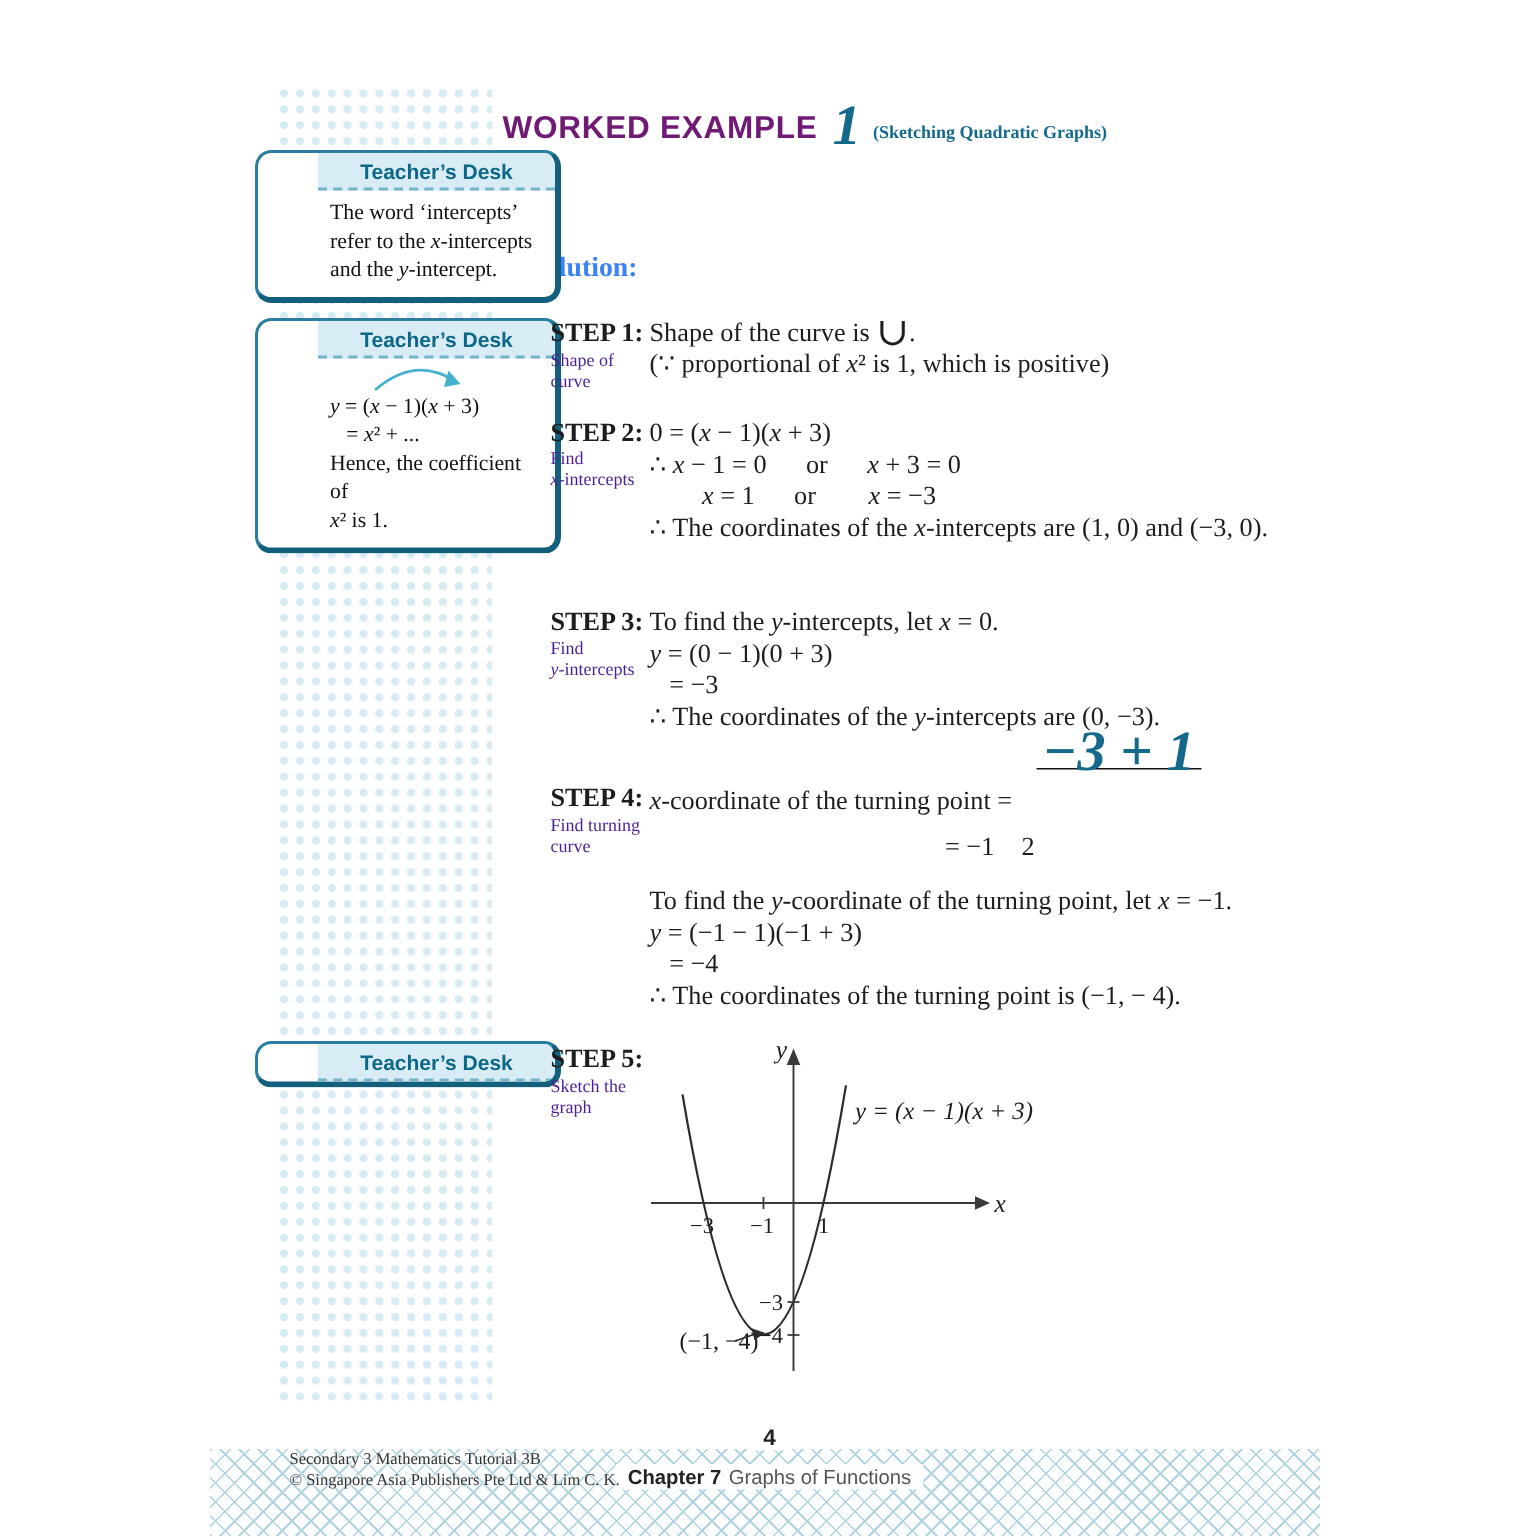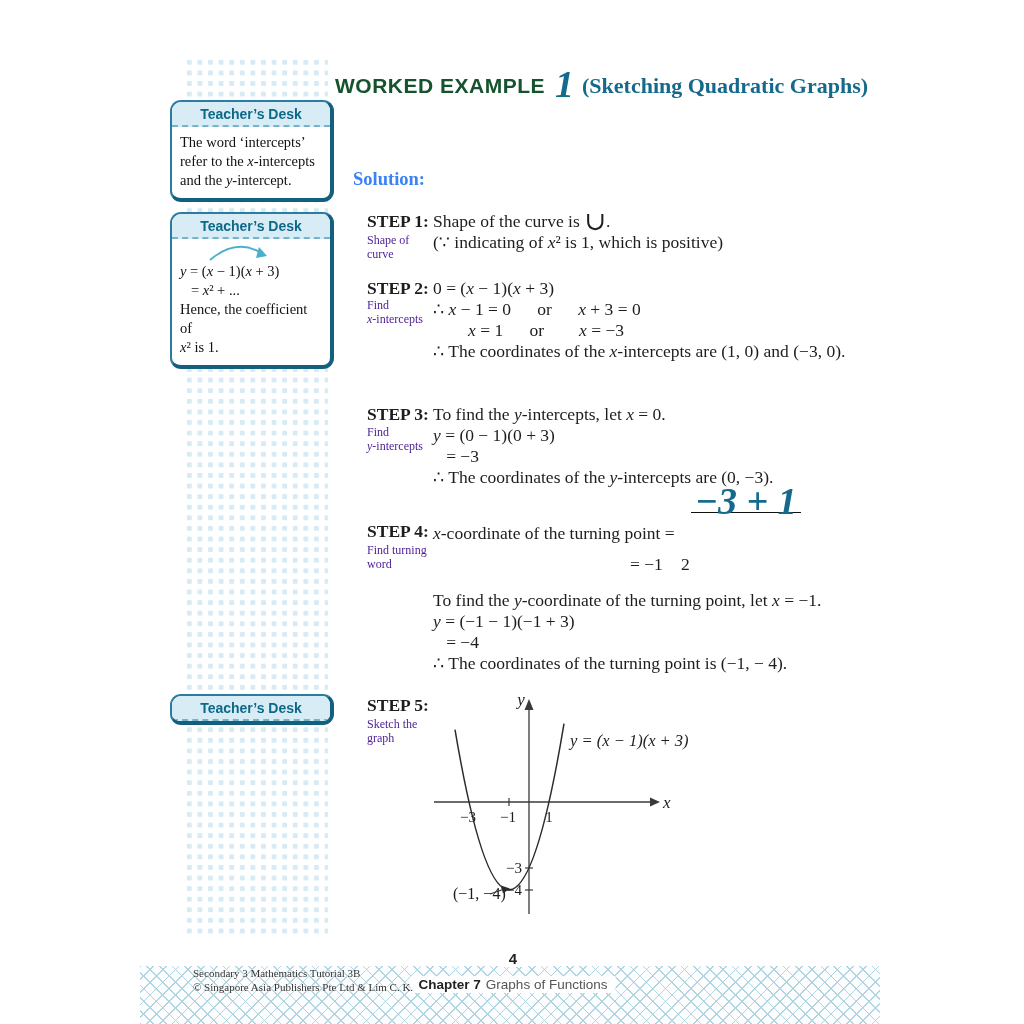--- a/index.html
+++ b/index.html
@@ -8,33 +8,33 @@
   .it{font-style:italic;}
 
   
   .dots{position:absolute;left:184px;top:57px;width:144px;height:880px;
         background-image:radial-gradient(circle,#d7ebf4 2.7px,rgba(255,255,255,0) 2.9px);
         background-size:10.6px 10.6px;}
 
   
   .hdr{position:absolute;left:335px;top:62px;white-space:nowrap;}
   .kicker{font-family:"Liberation Sans","DejaVu Sans",sans-serif;font-weight:bold;
-          font-size:21px;color:#14532d;letter-spacing:.5px;}
+          font-size:21px;color:#701a75;letter-spacing:.5px;}
   .num{font-size:38px;font-weight:bold;font-style:italic;color:#156a8c;
        font-family:"Liberation Serif",serif;margin:0 8px 0 10px;vertical-align:-4px;}
-  .subtitle{font-weight:bold;font-size:22px;color:#156a8c;}
+  .subtitle{font-weight:bold;font-size:12px;color:#156a8c;}
 
   .problem{position:absolute;left:335px;top:103px;width:500px;margin:0;
            font-size:17.5px;line-height:22px;text-align:justify;color:#2c3c5c;}
   .solution{position:absolute;left:353px;top:169px;font-weight:bold;font-size:18.5px;color:#3b82f6;}
 
   
   .desk{position:absolute;left:170px;width:158px;background:#ffffff;
         border:2px solid #2a7da0;border-right-width:4px;border-bottom-width:4px;
-        border-right-color:#135f7e;border-bottom-color:#135f7e;border-radius:11px;overflow:hidden;}
+        border-right-color:#135f7e;border-bottom-color:#135f7e;border-radius:11px;overflow:hidden;padding-left:40px;}
   .desk-head{background:#d8ecf5;text-align:center;padding:4px 0 3px;
              border-bottom:2px dashed #74b4ca;
              font-family:"Liberation Sans","DejaVu Sans",sans-serif;
              font-weight:bold;font-size:14px;color:#0d6888;}
   .desk-body{padding:6px 8px 8px;font-size:14.5px;line-height:19px;color:#111;}
   .desk-eq{white-space:pre;}
   .arrow-wrap{height:17px;margin-left:27px;}
 
   
   .step{position:absolute;left:367px;}
@@ -105,21 +105,21 @@
 
   <div class="desk" style="top:694px;">
     <div class="desk-head">Teacher’s Desk</div>
   </div>
 
   <div class="step" style="top:211px;">
     <div class="step-label">STEP 1:</div>
     <div class="step-sub" style="top:22px;">Shape of curve</div>
     <div class="step-content">
       <div class="ln"><span>Shape of the curve is </span><span class="cup">∪</span><span>.</span></div>
-      <div class="ln"><span>(∵ indicating of </span><span class="it">x</span><span>² is 1, which is positive)</span></div>
+      <div class="ln"><span>(∵ proportional of </span><span class="it">x</span><span>² is 1, which is positive)</span></div>
     </div>
   </div>
 
   <div class="step" style="top:278px;">
     <div class="step-label">STEP 2:</div>
     <div class="step-sub" style="top:20px;">
       <div>Find</div>
         <div><span class="it">x</span><span>-intercepts</span></div>
     </div>
     <div class="step-content">
@@ -141,21 +141,21 @@
       <div class="ln"><span class="it">y</span><span> = (0 − 1)(0 + 3)</span></div>
       <div class="ln"><span>   = −3</span></div>
       <div class="ln"><span>∴ The coordinates of the </span><span class="it">y</span><span>-intercepts are (0, −3).</span></div>
     </div>
   </div>
 
   <div class="step" style="top:512px;">
     <div class="step-label" style="top:9px;">STEP 4:</div>
     <div class="step-sub" style="top:31px;">
       <div>Find turning</div>
-        <div>word</div>
+        <div>curve</div>
     </div>
     <div class="step-content">
       <div class="s4line1">
         <span><span class="it">x</span><span>-coordinate of the turning point = </span></span>
         <span class="frac">
           <span class="num">−3 + 1</span>
           <span class="den">2</span>
         </span>
       </div>
       <div class="ln" style="margin-left:197px;">= −1</div>

